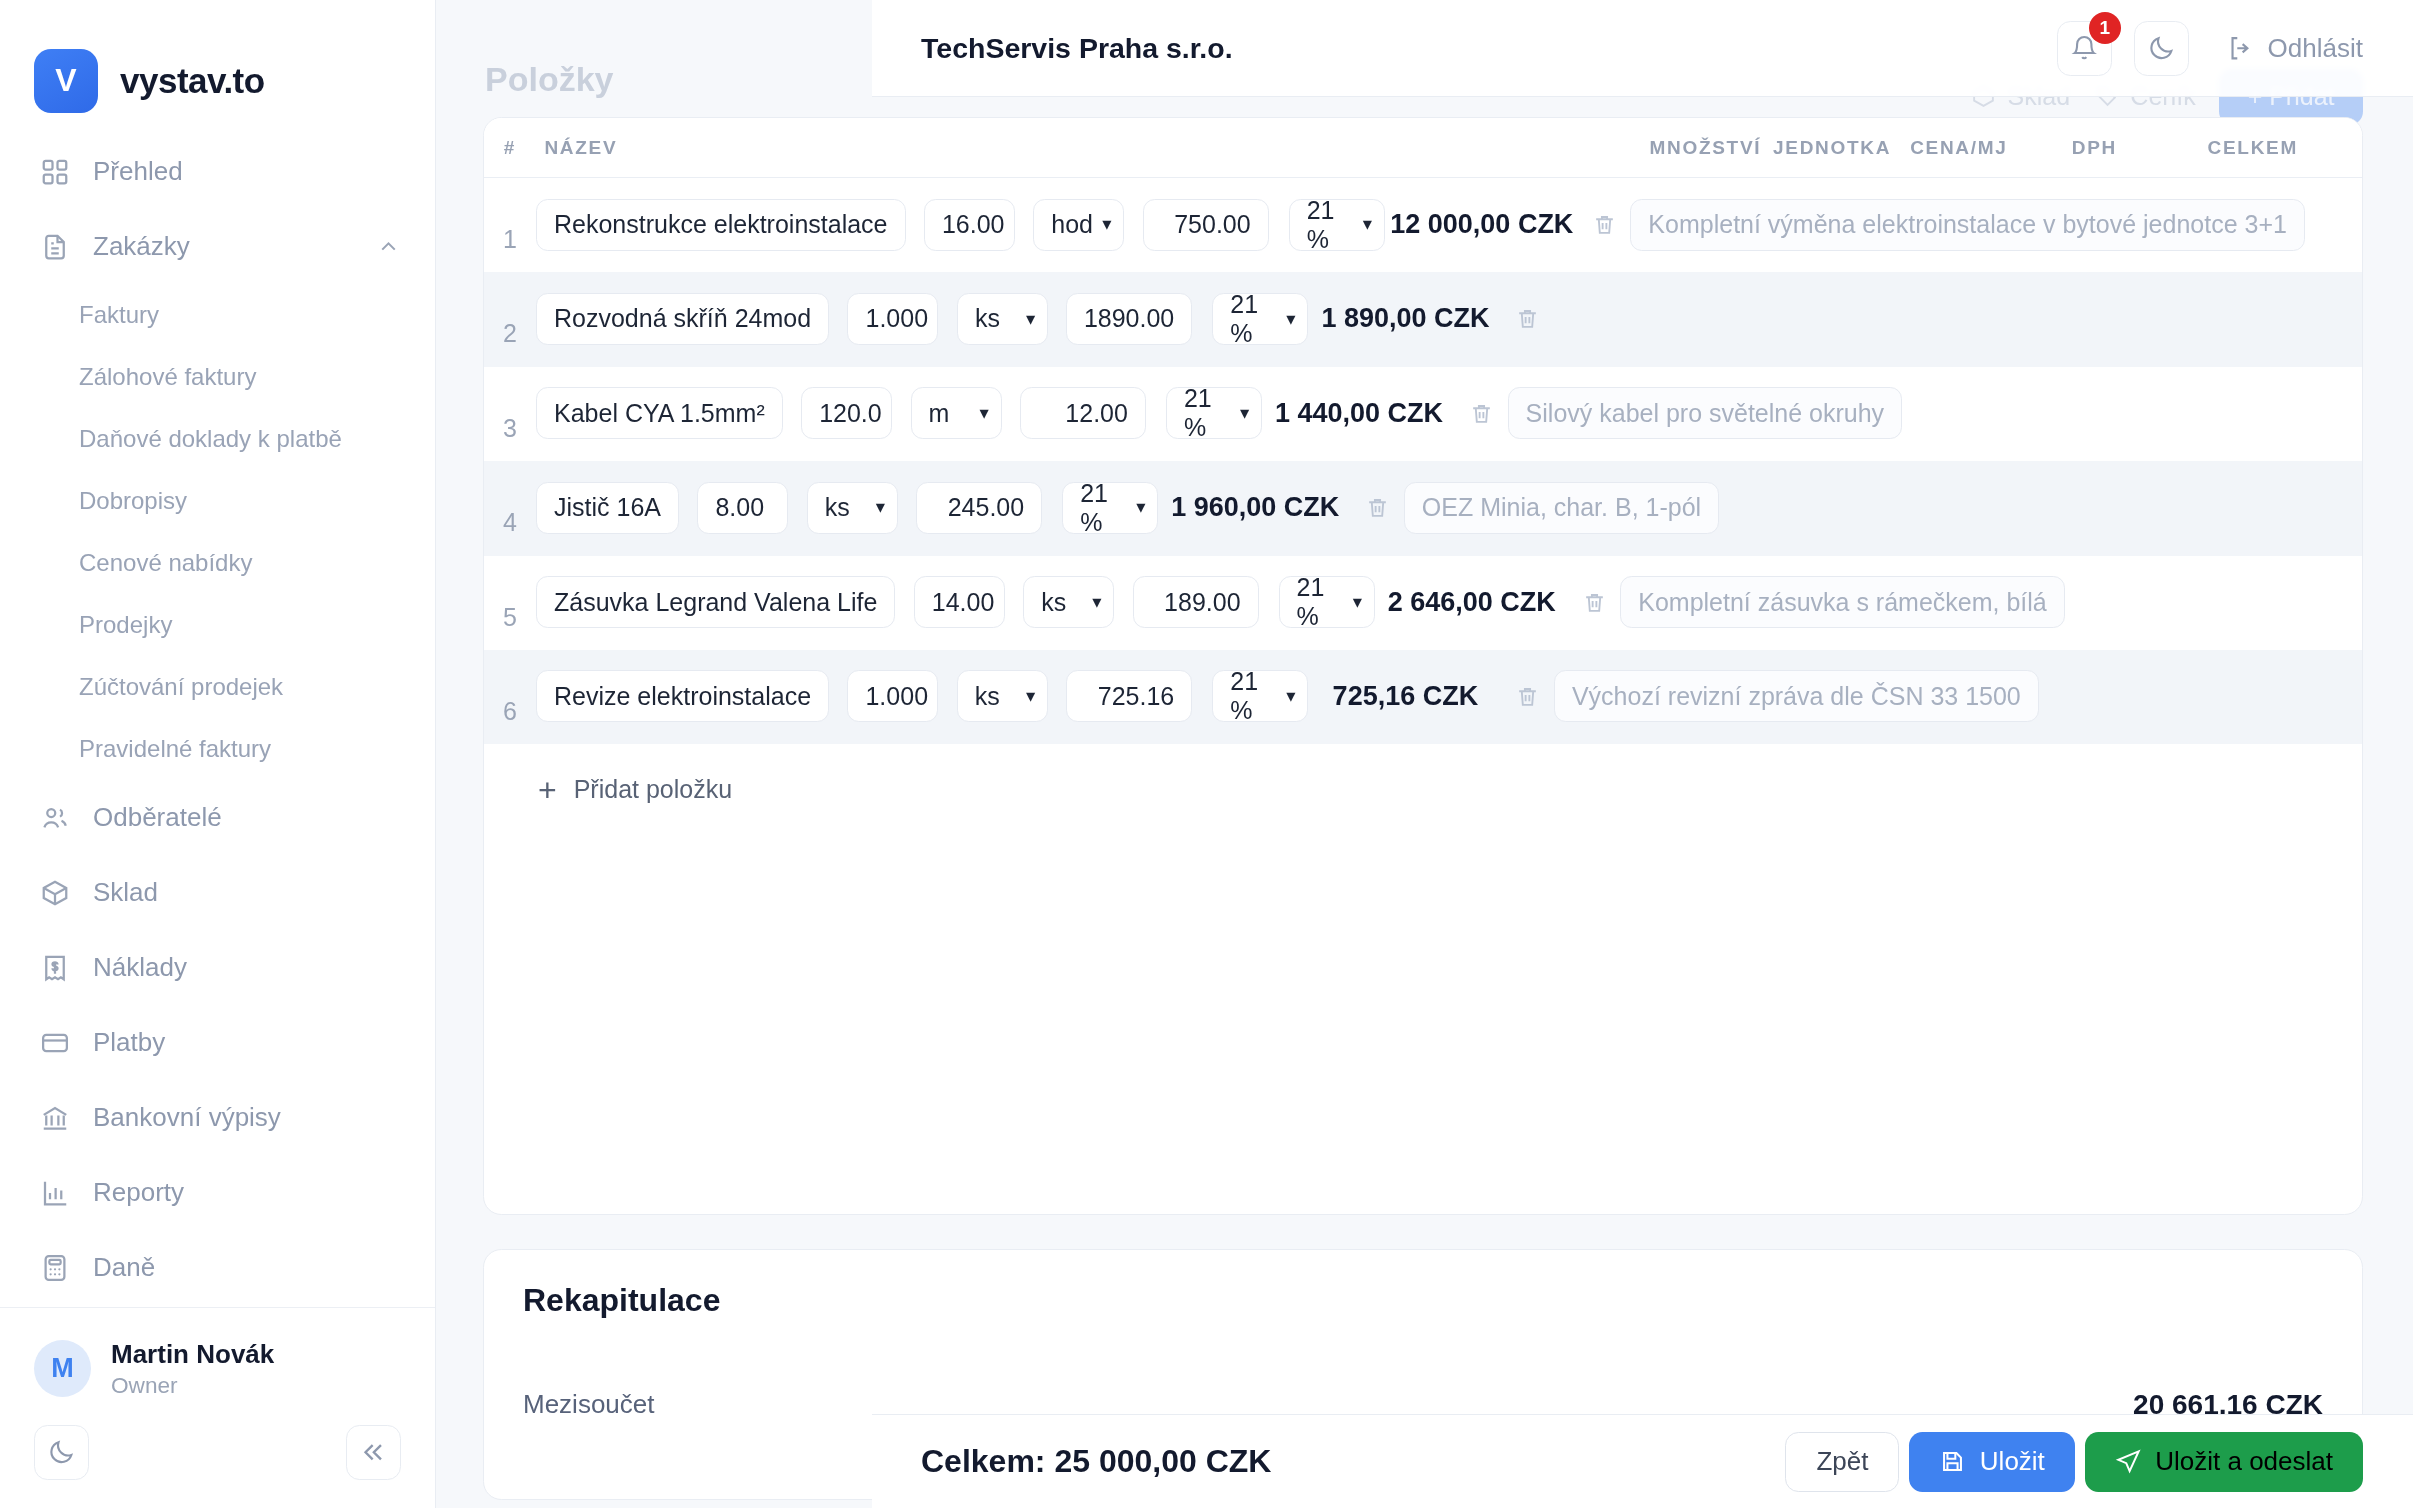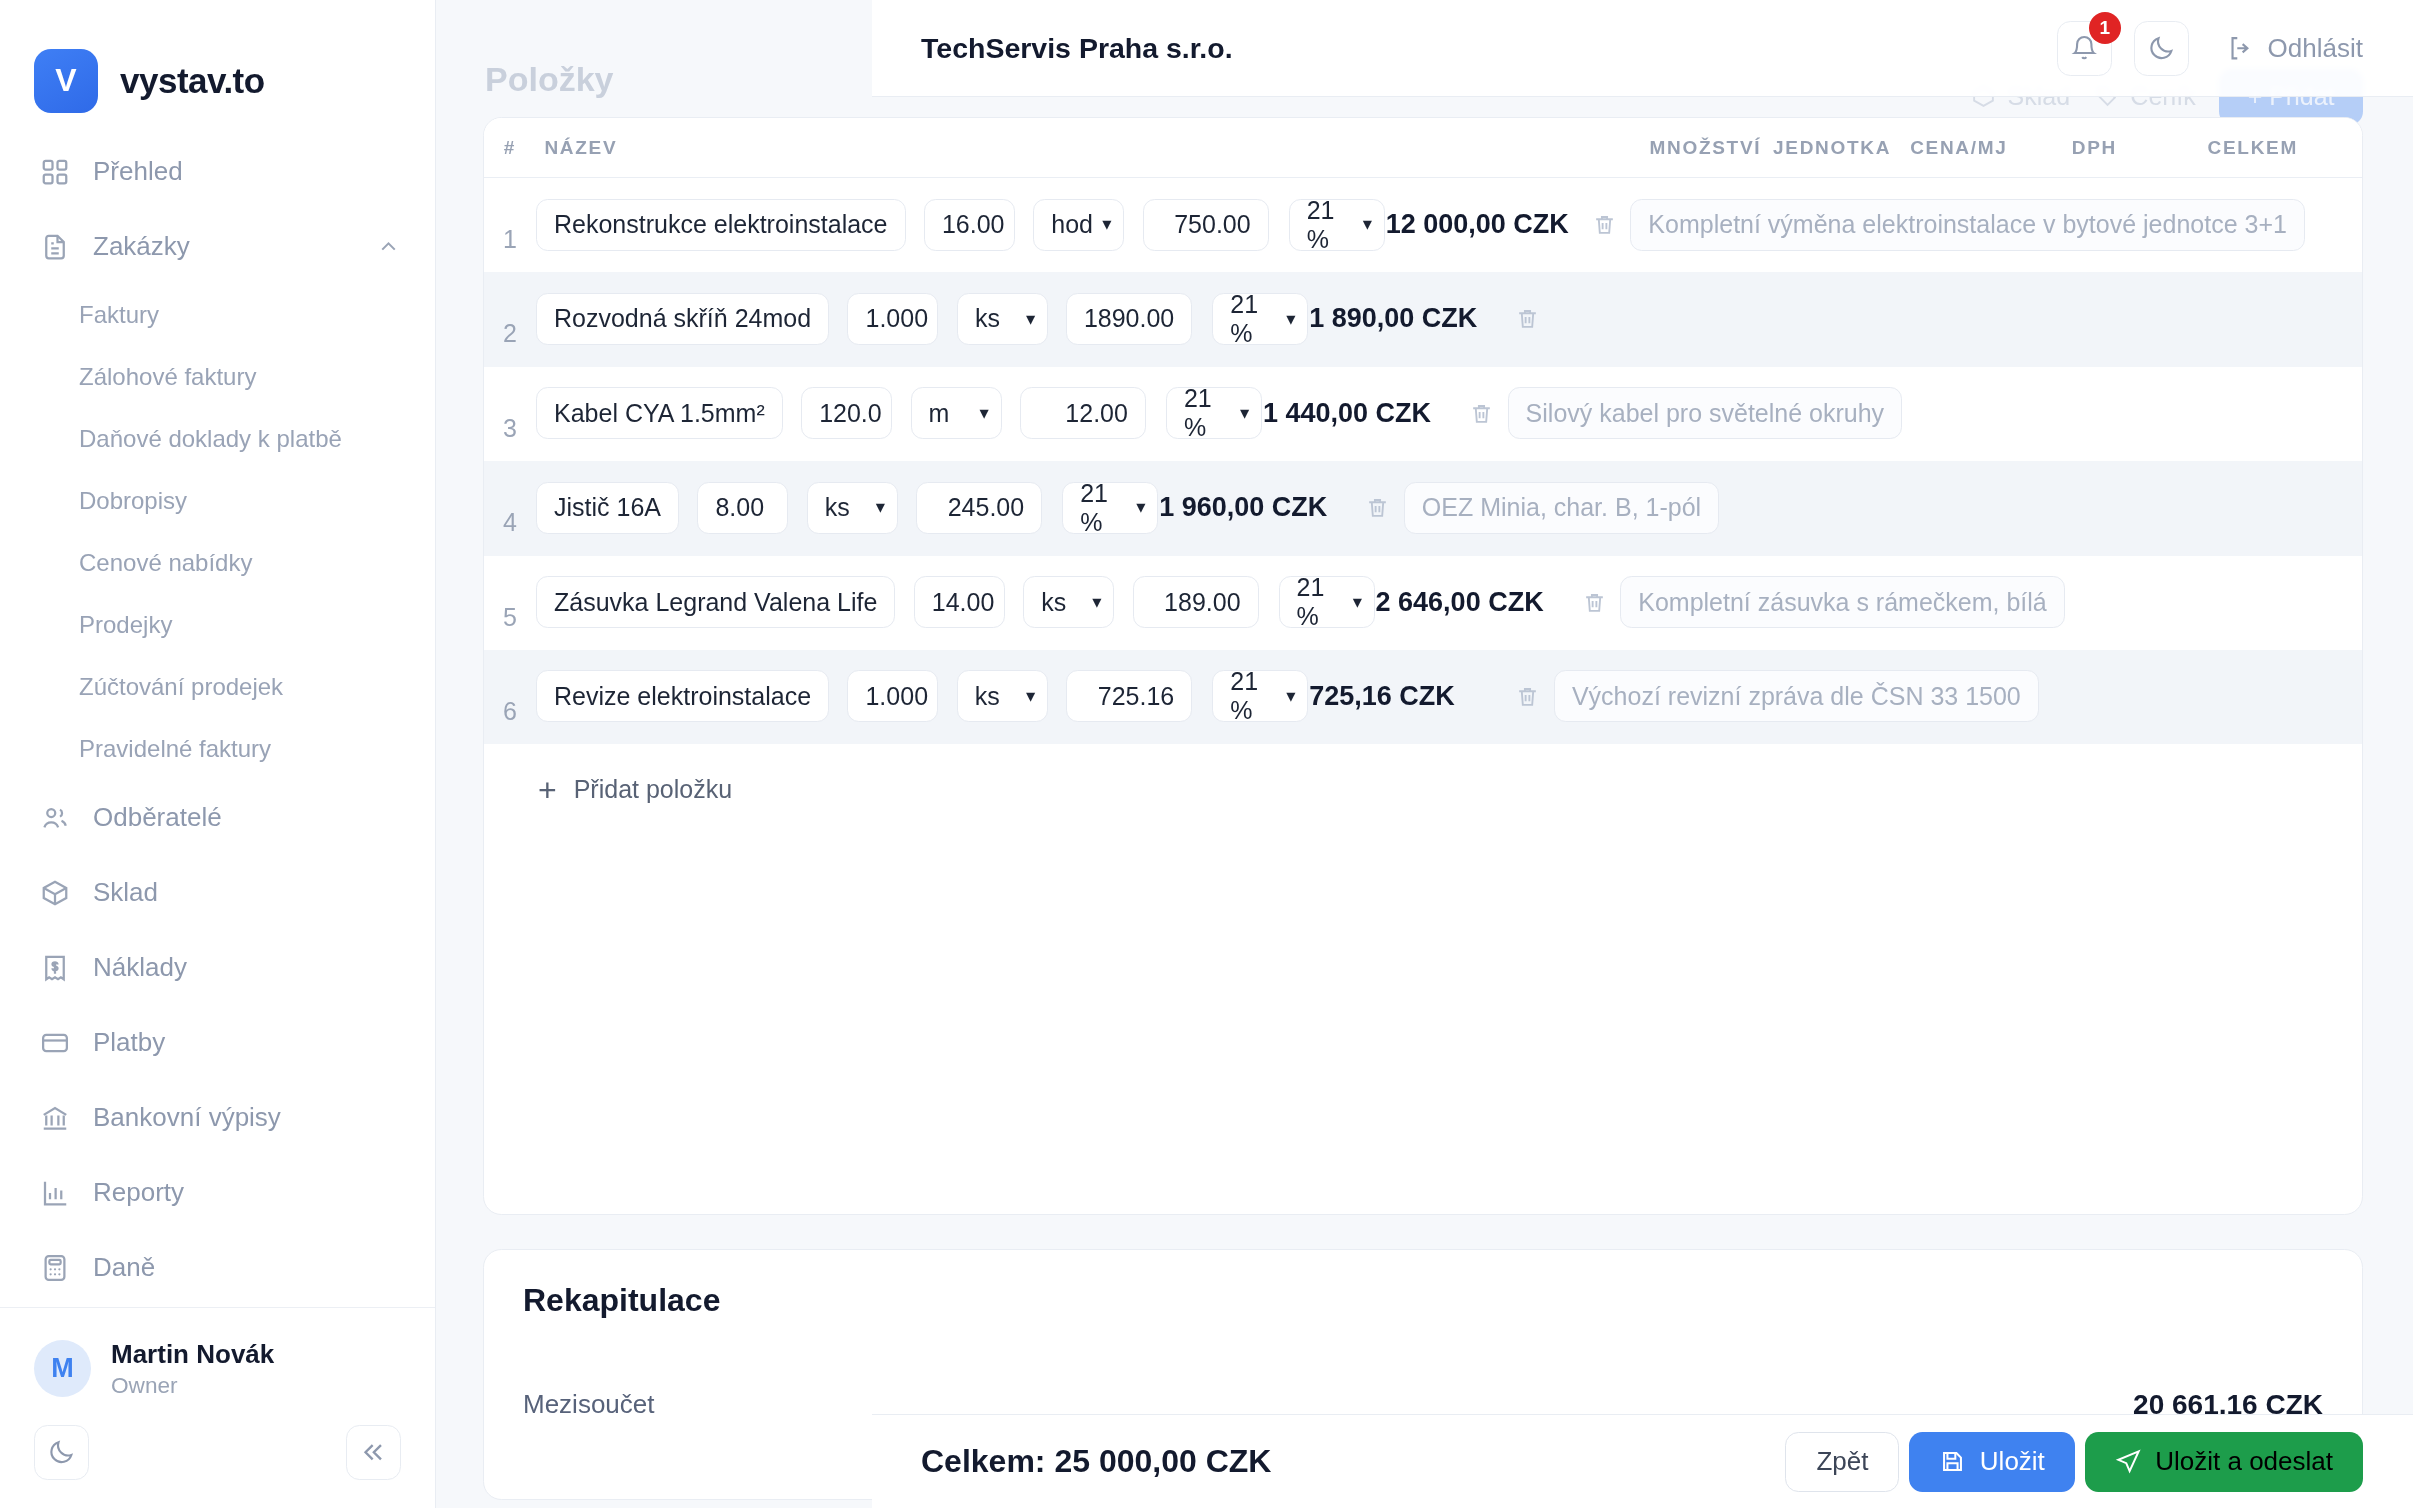--- a/index.html
+++ b/index.html
@@ -129,21 +129,21 @@
     border: 1.7px solid #e6eaf1; border-radius: 11.7px; background: #fff;
     height: 52px; font-size: 25px; color: #1d2535;
     display: flex; align-items: center; justify-content: space-between;
     padding: 0 11.7px 0 17px; cursor: pointer;
   }
   .sel.unit { width: 91px; flex: 0 0 91px; margin-right: 18.4px; }
   .inp.price { width: 126px; flex: 0 0 126px; justify-content: flex-end; margin-right: 20px; }
   .sel.vat { width: 96px; flex: 0 0 96px; margin-right: 1px; }
   .caret { color: #1d2535; font-size: 18.4px; line-height: 1; }
   .line-total {
-    width: 199px; flex: 0 0 199px; text-align: left;
+    width: 199px; flex: 0 0 199px; text-align: center;
     font-size: 27px; font-weight: 700; color: #131a2e;
     padding-right: 6.7px; white-space: nowrap;
   }
   .del { width: 39px; flex: 0 0 39px; display:flex; align-items:center; justify-content:center; color:#bcc5d4; cursor: pointer; }
 
   .add-row {
     display: flex; align-items: center; gap: 17px;
     height: 91px; padding-left: 54px;
     font-size: 25px; color: #586275; cursor: pointer;
   }

